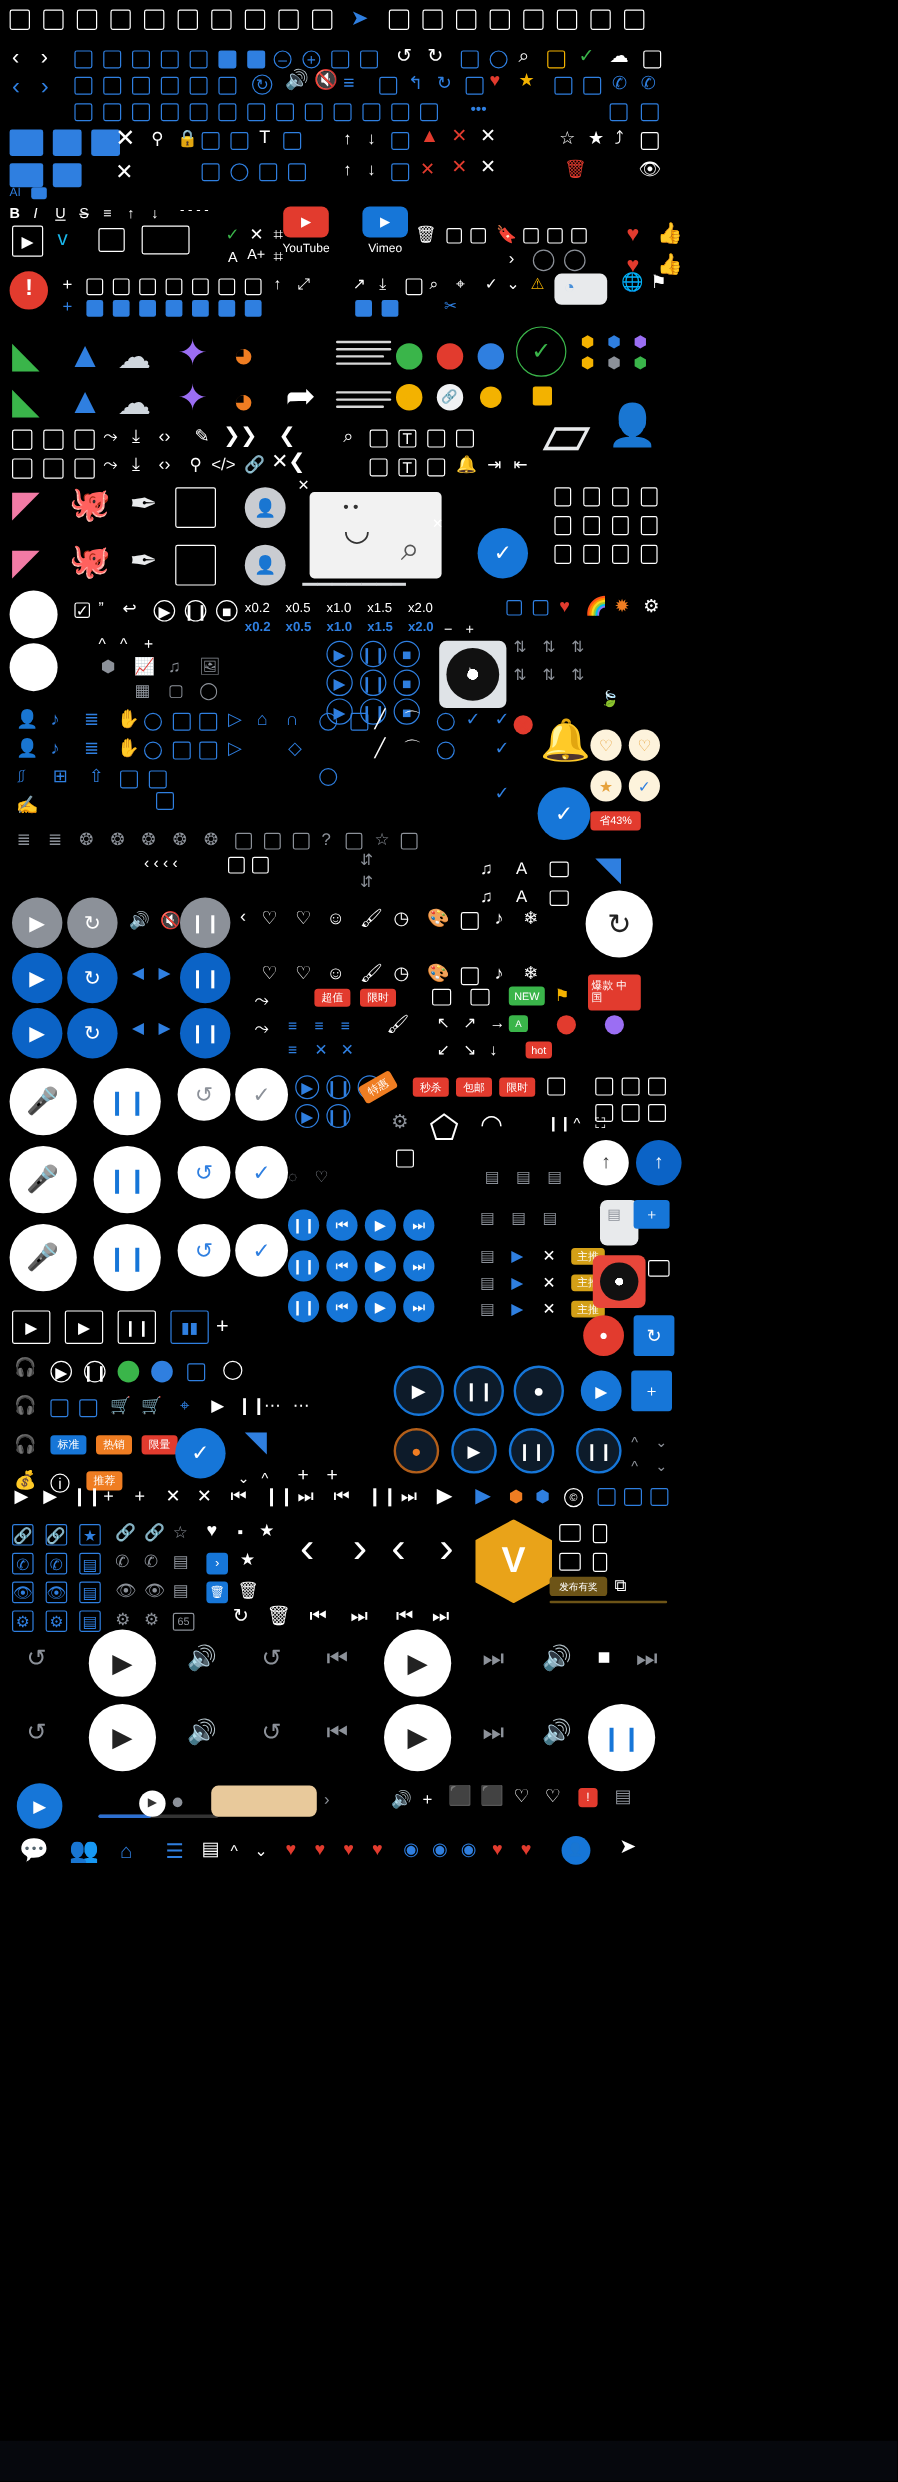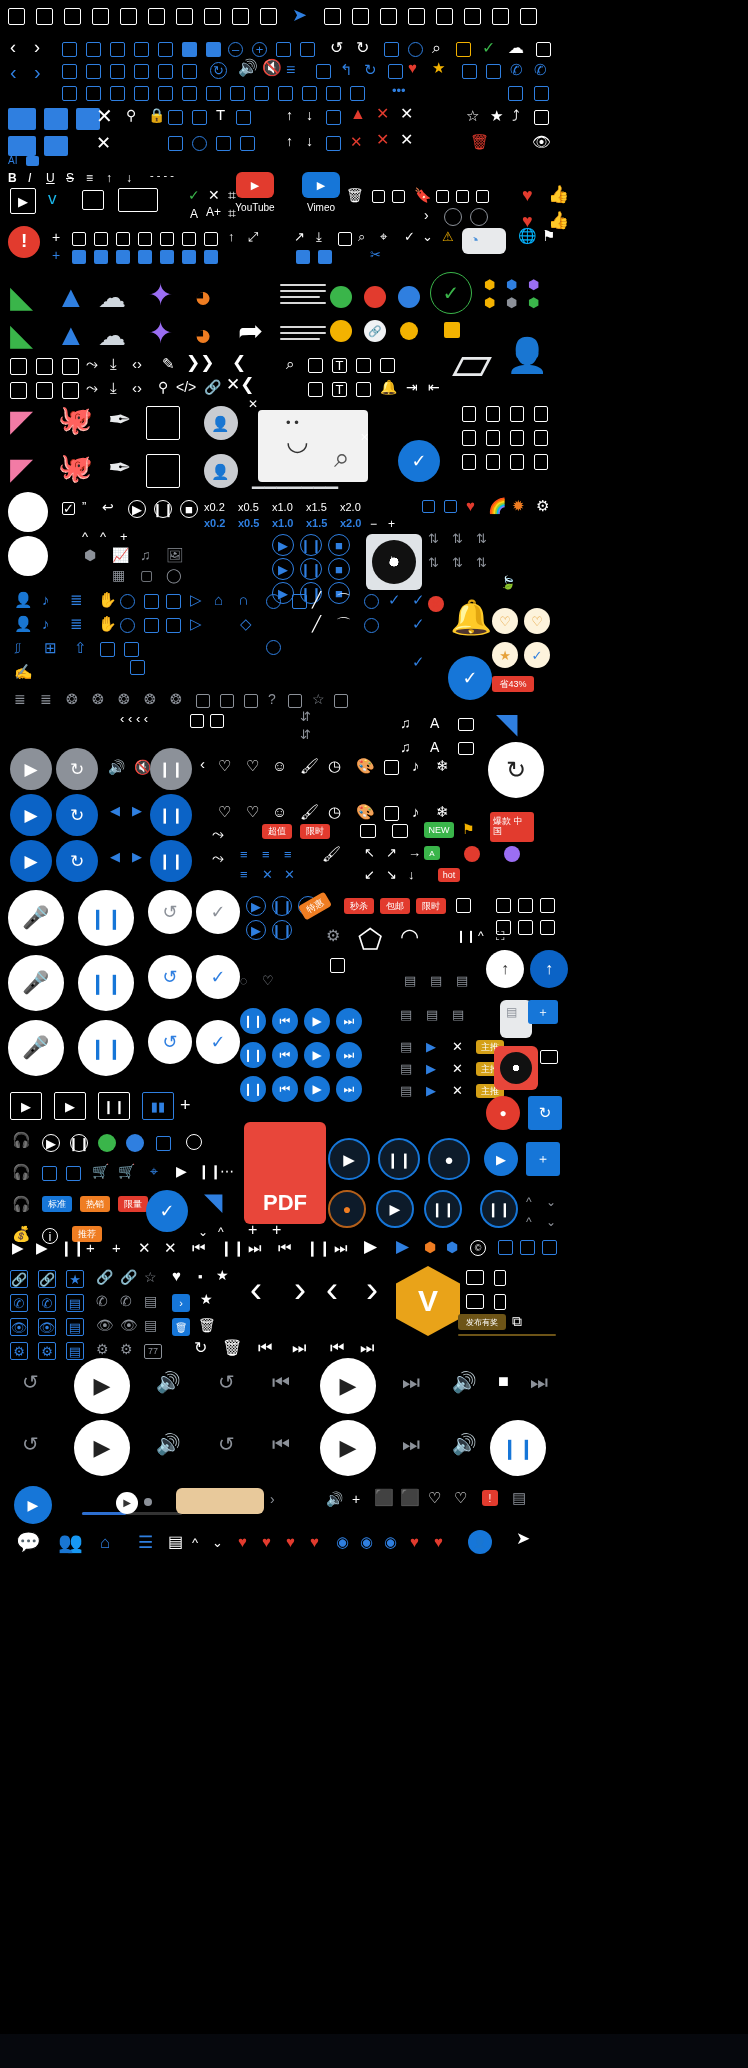--- a/index.html
+++ b/index.html
@@ -703,21 +703,20 @@
   <div class="glyph" style="left:204px;top:1190px;color:#2f7fe0;font-size:24px;">◥</div>
 
   <div class="glyph" style="left:12px;top:1226px;color:#f3b200;font-size:15px;">💰</div>
   <div class="ic cir w" style="left:42px;top:1228px;width:16px;height:16px;">i</div>
   <div class="chip badge-org" style="left:72px;top:1226px;width:30px;height:16px;">推荐</div>
   <div class="glyph" style="left:198px;top:1226px;color:#fff;font-size:12px;">⌄</div>
   <div class="glyph" style="left:218px;top:1226px;color:#fff;font-size:12px;">^</div>
   <div class="glyph" style="left:248px;top:1222px;color:#fff;font-size:16px;">+</div>
   <div class="glyph" style="left:272px;top:1222px;color:#fff;font-size:16px;">+</div>
 
-  <div class="pdf" style="left:244px;top:1122px;width:82px;height:94px;font-size:22px;padding-bottom:8px;">PDF</div>
 
   <div class="ic cirf" style="left:328px;top:1138px;width:42px;height:42px;background:#0d1b2a;border:2px solid #1676d8;color:#fff;font-size:15px;">▶</div>
   <div class="ic cirf" style="left:378px;top:1138px;width:42px;height:42px;background:#0d1b2a;border:2px solid #1676d8;color:#fff;font-size:15px;">❙❙</div>
   <div class="ic cirf" style="left:428px;top:1138px;width:42px;height:42px;background:#0d1b2a;border:2px solid #1676d8;color:#fff;font-size:15px;">●</div>
   <div class="ic cirf b" style="left:484px;top:1142px;width:34px;height:34px;background:#1676d8;color:#fff;font-size:13px;">▶</div>
   <div class="chip badge-blu" style="left:526px;top:1142px;width:34px;height:34px;font-size:13px;">＋</div>
 
   <div class="ic cirf" style="left:328px;top:1190px;width:38px;height:38px;background:#0d1b2a;border:2px solid #b35f1a;color:#ef7d22;font-size:14px;">●</div>
   <div class="ic cirf" style="left:376px;top:1190px;width:38px;height:38px;background:#0d1b2a;border:2px solid #1676d8;color:#fff;font-size:14px;">▶</div>
   <div class="ic cirf" style="left:424px;top:1190px;width:38px;height:38px;background:#0d1b2a;border:2px solid #1676d8;color:#fff;font-size:14px;">❙❙</div>
@@ -775,21 +774,21 @@
   <div class="glyph" style="left:120px;top:1318px;color:#8c9199;font-size:14px;">👁</div>
   <div class="glyph" style="left:144px;top:1318px;color:#8c9199;font-size:14px;">▤</div>
   <div class="chip badge-blu" style="left:172px;top:1318px;width:18px;height:18px;font-size:10px;">🗑</div>
   <div class="glyph" style="left:198px;top:1318px;color:#fff;font-size:14px;">🗑</div>
 
   <div class="ic sq b" style="left:10px;top:1342px;width:18px;height:18px;">⚙</div>
   <div class="ic sq b" style="left:38px;top:1342px;width:18px;height:18px;">⚙</div>
   <div class="ic sq b" style="left:66px;top:1342px;width:18px;height:18px;">▤</div>
   <div class="glyph" style="left:96px;top:1342px;color:#8c9199;font-size:14px;">⚙</div>
   <div class="glyph" style="left:120px;top:1342px;color:#8c9199;font-size:14px;">⚙</div>
-  <div class="ic sq gr" style="left:144px;top:1344px;width:18px;height:15px;font-size:9px;color:#8c9199;">77</div>
+  <div class="ic sq gr" style="left:144px;top:1344px;width:18px;height:15px;font-size:9px;color:#8c9199;">65</div>
   <div class="glyph" style="left:194px;top:1340px;color:#fff;font-size:16px;">↻</div>
   <div class="glyph" style="left:222px;top:1340px;color:#fff;font-size:16px;">🗑</div>
   <div class="glyph" style="left:258px;top:1340px;color:#fff;font-size:16px;">⏮</div>
   <div class="glyph" style="left:292px;top:1340px;color:#fff;font-size:16px;">⏭</div>
   <div class="glyph" style="left:330px;top:1340px;color:#fff;font-size:16px;">⏮</div>
   <div class="glyph" style="left:360px;top:1340px;color:#fff;font-size:16px;">⏭</div>
 
   <div class="glyph" style="left:250px;top:1272px;color:#fff;font-size:36px;">‹</div>
   <div class="glyph" style="left:294px;top:1272px;color:#fff;font-size:36px;">›</div>
   <div class="glyph" style="left:326px;top:1272px;color:#fff;font-size:36px;">‹</div>

